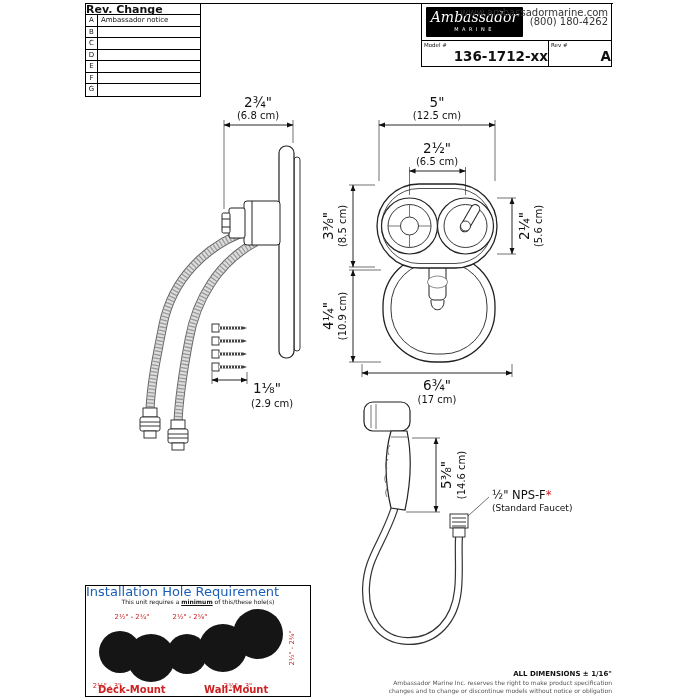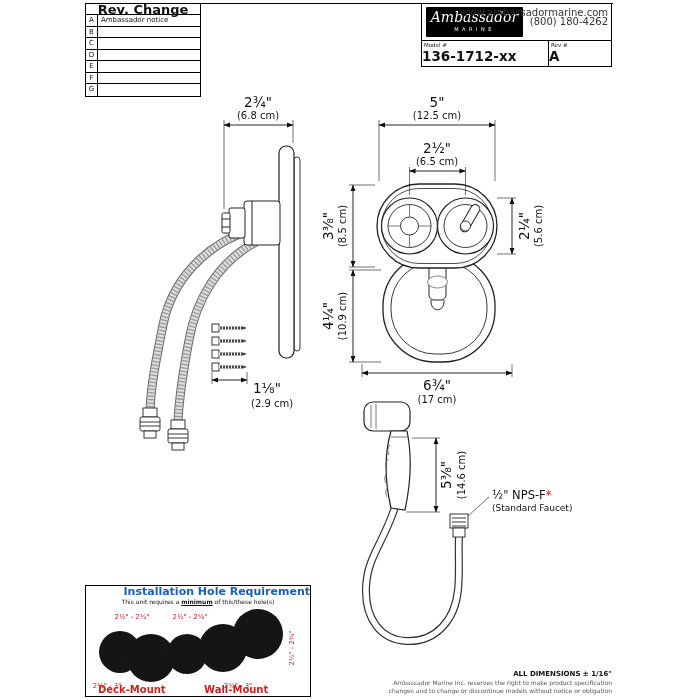--- a/index.html
+++ b/index.html
@@ -2,58 +2,58 @@
 <html><head>
 <meta charset="utf-8">
 <style>
   *{margin:0;padding:0;box-sizing:border-box}
   html,body{width:700px;height:700px;background:#fff;overflow:hidden;position:relative;
     font-family:"DejaVu Sans","Liberation Sans",sans-serif;color:#111}
   .top-line{position:absolute;left:85px;top:3px;width:528px;border-top:1.5px solid #000}
 
   
   .rev-table{position:absolute;left:85px;top:3px;width:116px;border:1px solid #000;background:#fff;font-size:7px}
-  .rev-header{height:11px;line-height:11px;text-align:center;font-weight:bold;font-size:13px;border-bottom:1px solid #000}
+  .rev-header{height:11px;line-height:11px;font-weight:bold;font-size:11px;border-bottom:1px solid #000}
   .rev-row{display:flex;height:11.5px;border-bottom:1px solid #000}
   .rev-row:last-child{border-bottom:none}
   .rev-letter{width:12px;border-right:1px solid #000;text-align:center;line-height:11.5px}
   .rev-change{flex:1;padding-left:3px;line-height:11.5px}
 
   
   .title-block{position:absolute;left:421px;top:3px;width:191px;border:1px solid #000;background:#fff}
   .tb-top{height:36px;position:relative}
   .logo{position:absolute;left:4px;top:3px;width:97px;height:30px;background:#000;border-radius:1px;color:#fff;text-align:center;padding-top:2px}
   .logo-name{font-family:"DejaVu Serif","Liberation Serif",serif;font-style:italic;font-size:14px;line-height:17px}
   .logo-sub{font-size:5px;letter-spacing:3.5px;line-height:6px}
   .tb-contact{position:absolute;right:3px;top:4px;text-align:right;font-size:10px;line-height:9px;color:#333}
   .tb-bottom{height:26px;border-top:1px solid #000;display:flex}
   .tb-model{flex:1;border-right:1px solid #000;position:relative}
   .tb-rev{width:62px;position:relative}
   .tb-label{position:absolute;left:2px;top:1px;font-size:5.5px}
-  .tb-value{text-align:left;font-weight:bold;font-size:13.5px;padding-top:7px}
+  .tb-value{text-align:right;font-weight:bold;font-size:13.5px;padding-top:7px}
 
   
   svg.drawing{position:absolute;left:0;top:0}
   svg text{font-family:"DejaVu Sans","Liberation Sans",sans-serif;fill:#111}
   .din{font-size:13.5px;text-anchor:middle}
   .dcm{font-size:10px;text-anchor:middle}
   .as{text-anchor:start}
   .dim{stroke:#111;stroke-width:0.9}
   .ext{stroke:#111;stroke-width:0.6}
   .part{fill:#fff;stroke:#222}
   .thin{stroke:#555;stroke-width:0.8;fill:none}
   .hose-outline{fill:none;stroke:#666;stroke-width:9}
   .hose-fill{fill:none;stroke:#ddd;stroke-width:7}
   .hose-braid{fill:none;stroke:#999;stroke-width:7;stroke-dasharray:1.3 2.2}
   .tube-out{fill:none;stroke:#333;stroke-width:8;stroke-linecap:round}
   .tube-in{fill:none;stroke:#fff;stroke-width:5.6;stroke-linecap:round}
 
   
   .install-box{position:absolute;left:85px;top:585px;width:226px;height:112px;border:1px solid #000;background:#fff}
-  .ib-title{text-align:right;font-size:11px;font-weight:bold;color:#1a5eb8;line-height:12px}
+  .ib-title{text-align:left;font-size:13px;font-weight:normal;color:#1a5eb8;line-height:12px}
   .ib-note{text-align:center;font-size:6px;line-height:8px;color:#111}
   .ib-note .u{text-decoration:underline;font-weight:bold}
   .ib-red{font-size:6.8px;fill:#cc2222;text-anchor:middle}
   .ib-cap{position:absolute;bottom:1px;font-size:10px;font-weight:bold;color:#cc2222}
 
   
   .footer{position:absolute;right:88px;bottom:6px;text-align:right}
   .f-bold{font-size:7px;font-weight:bold;line-height:9px;color:#111}
   .f-small{font-size:6px;color:#555;line-height:7.5px}
 </style>

